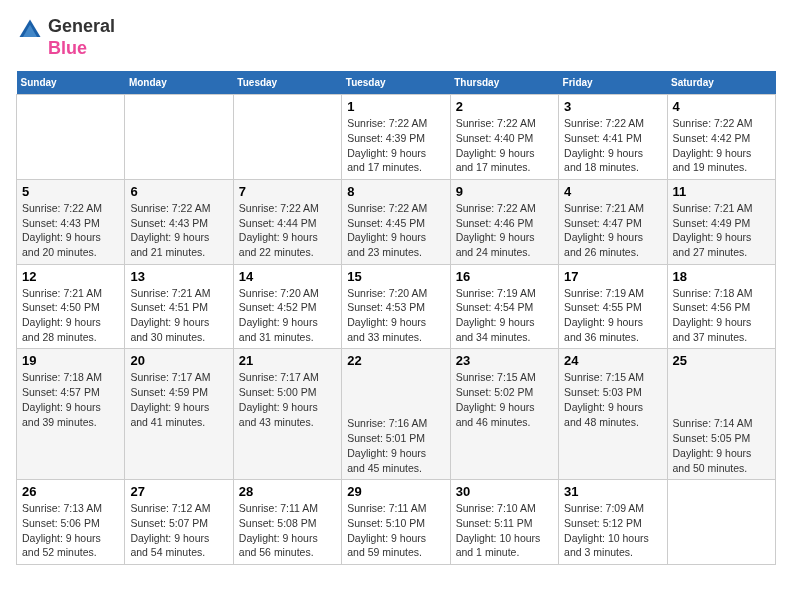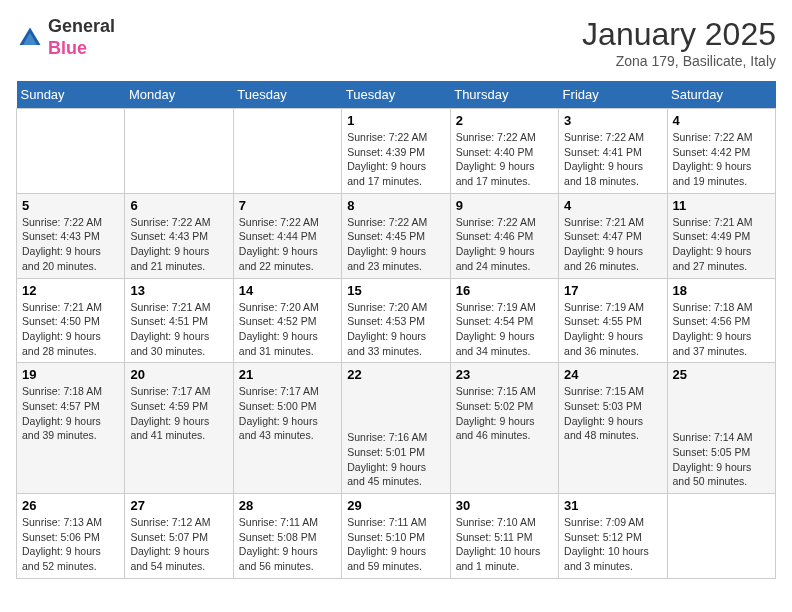--- a/index.html
+++ b/index.html
@@ -11,21 +11,21 @@
       padding: 16px;
     }
     .header {
       display: flex;
       justify-content: space-between;
       align-items: flex-start;
       margin-bottom: 12px;
     }
     .logo {
       display: flex;
-      align-items: center;
+      align-items: flex-start;
       gap: 4px;
     }
     .logo-text {
       font-size: 18px;
       font-weight: bold;
       line-height: 1.2;
     }
     .logo-general { color: #333; }
     .logo-blue { color: #ec4899; }
     .logo-icon {
@@ -47,22 +47,22 @@
     table {
       width: 100%;
       border-collapse: collapse;
       font-size: 11px;
     }
     thead tr th {
       background-color: #2a6db5;
       color: #fff;
       padding: 6px 4px;
       text-align: left;
-      font-size: 13px;
-      font-weight: normal;
+      font-size: 10px;
+      font-weight: bold;
     }
     tbody tr td {
       border: 1px solid #ccc;
       vertical-align: top;
       padding: 4px 5px;
       height: 80px;
       width: 108px;
       background: #fff;
     }
     tbody tr:nth-child(odd) td {
@@ -95,24 +95,20 @@
       <polygon points="16,4 28,24 4,24" fill="#1a5fa8"></polygon>
       <polygon points="16,10 24,24 8,24" fill="#6ab0e8" opacity="0.5"></polygon>
     </svg>
     <div>
       <div class="logo-text">
         <span class="logo-general">General</span><br>
         <span class="logo-blue">Blue</span>
       </div>
     </div>
   </div>
-  <div class="title-block">
-    <div class="month-title">January 2025</div>
-    <div class="subtitle">Zona 179, Basilicate, Italy</div>
-  </div>
 </div>
 
 <table>
   <thead>
     <tr>
     <th>Sunday</th>
         <th>Monday</th>
         <th>Tuesday</th>
         <th>Tuesday</th>
         <th>Thursday</th>

